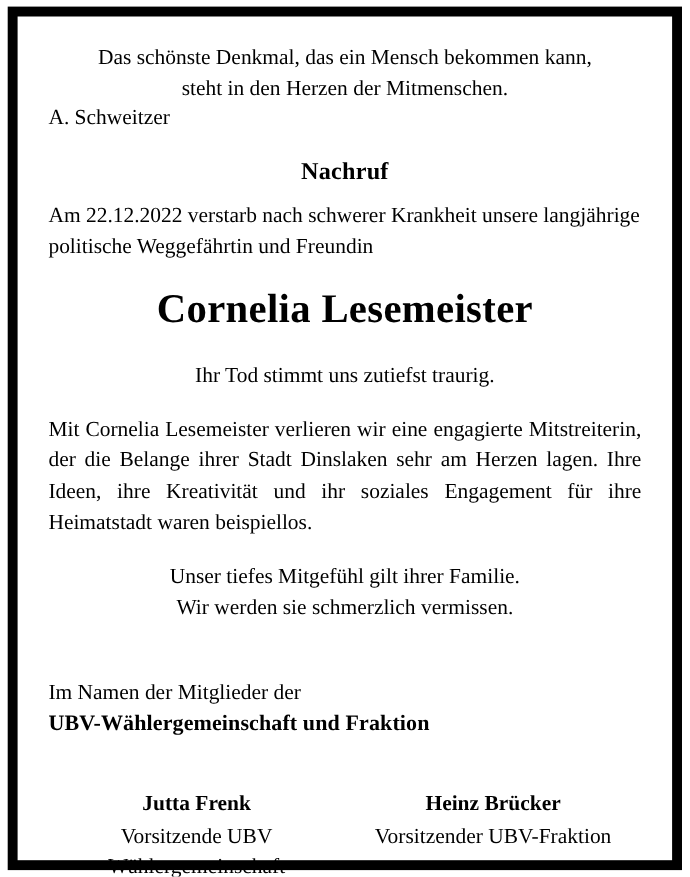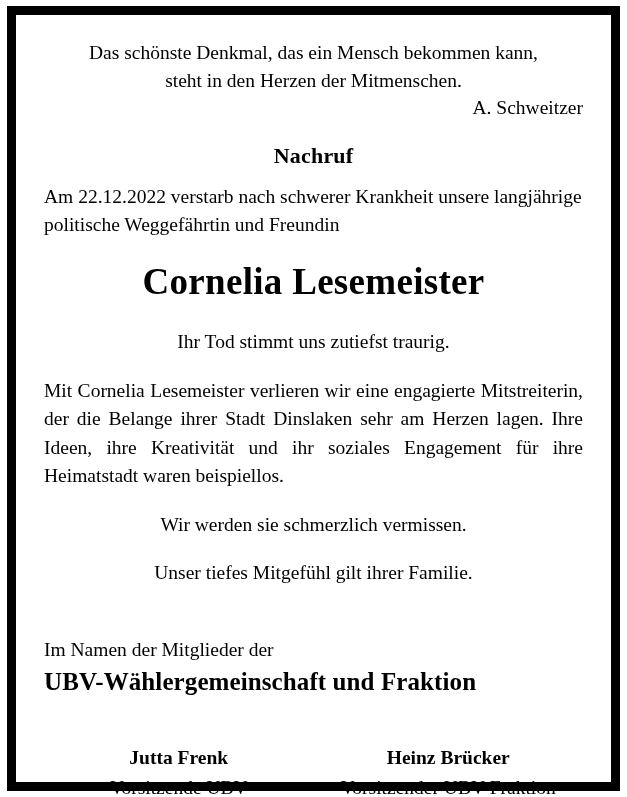--- a/index.html
+++ b/index.html
@@ -36,21 +36,21 @@
   
   .quote {
     text-align: center;
     font-size: 19.5px;
     line-height: 1.42;
     margin: 0 0 2px 0;
   }
   .quote-line { display: block; }
   .quote-author {
     display: block;
-    text-align: right;
+    text-align: left;
     font-size: 19.5px;
     line-height: 1.42;
   }
 
   
   .heading {
     text-align: center;
     font-weight: bold;
     font-size: 22px;
     margin: 21px 0 14px 0;
@@ -92,21 +92,21 @@
   .closing {
     margin-top: 48px;
     text-align: left;
   }
   .closing-line {
     font-size: 19.5px;
     line-height: 1.45;
     display: block;
   }
   .closing-org {
-    font-size: 25px;
+    font-size: 20px;
     font-weight: bold;
     line-height: 1.45;
     display: block;
     letter-spacing: 0.1px;
   }
 
   
   .signatures {
     display: flex;
     margin-top: 44px;
@@ -142,22 +142,22 @@
       </div>
 
       <div class="heading">Nachruf</div>
 
       <p class="intro">Am 22.12.2022 verstarb nach schwerer Krankheit unsere langjährige politische Weggefährtin und Freundin</p>
 
       <div class="name">Cornelia Lesemeister</div>
 
       <p class="para">Ihr Tod stimmt uns zutiefst traurig.</p>
       <p class="para justify">Mit Cornelia Lesemeister verlieren wir eine engagierte Mitstreiterin, der die Belange ihrer Stadt Dinslaken sehr am Herzen lagen. Ihre Ideen, ihre Kreativität und ihr soziales Engagement für ihre Heimatstadt waren beispiellos.</p>
+      <p class="para last">Unser tiefes Mitgefühl gilt ihrer Familie.</p>
       <p class="para">Wir werden sie schmerzlich vermissen.</p>
-      <p class="para last">Unser tiefes Mitgefühl gilt ihrer Familie.</p>
 
       <div class="closing">
         <span class="closing-line">Im Namen der Mitglieder der</span>
         <span class="closing-org">UBV-Wählergemeinschaft und Fraktion</span>
       </div>
 
       <div class="signatures">
         <div class="sig-col">
           <span class="sig-name">Jutta Frenk</span>
           <span class="sig-role">Vorsitzende UBV</span>

